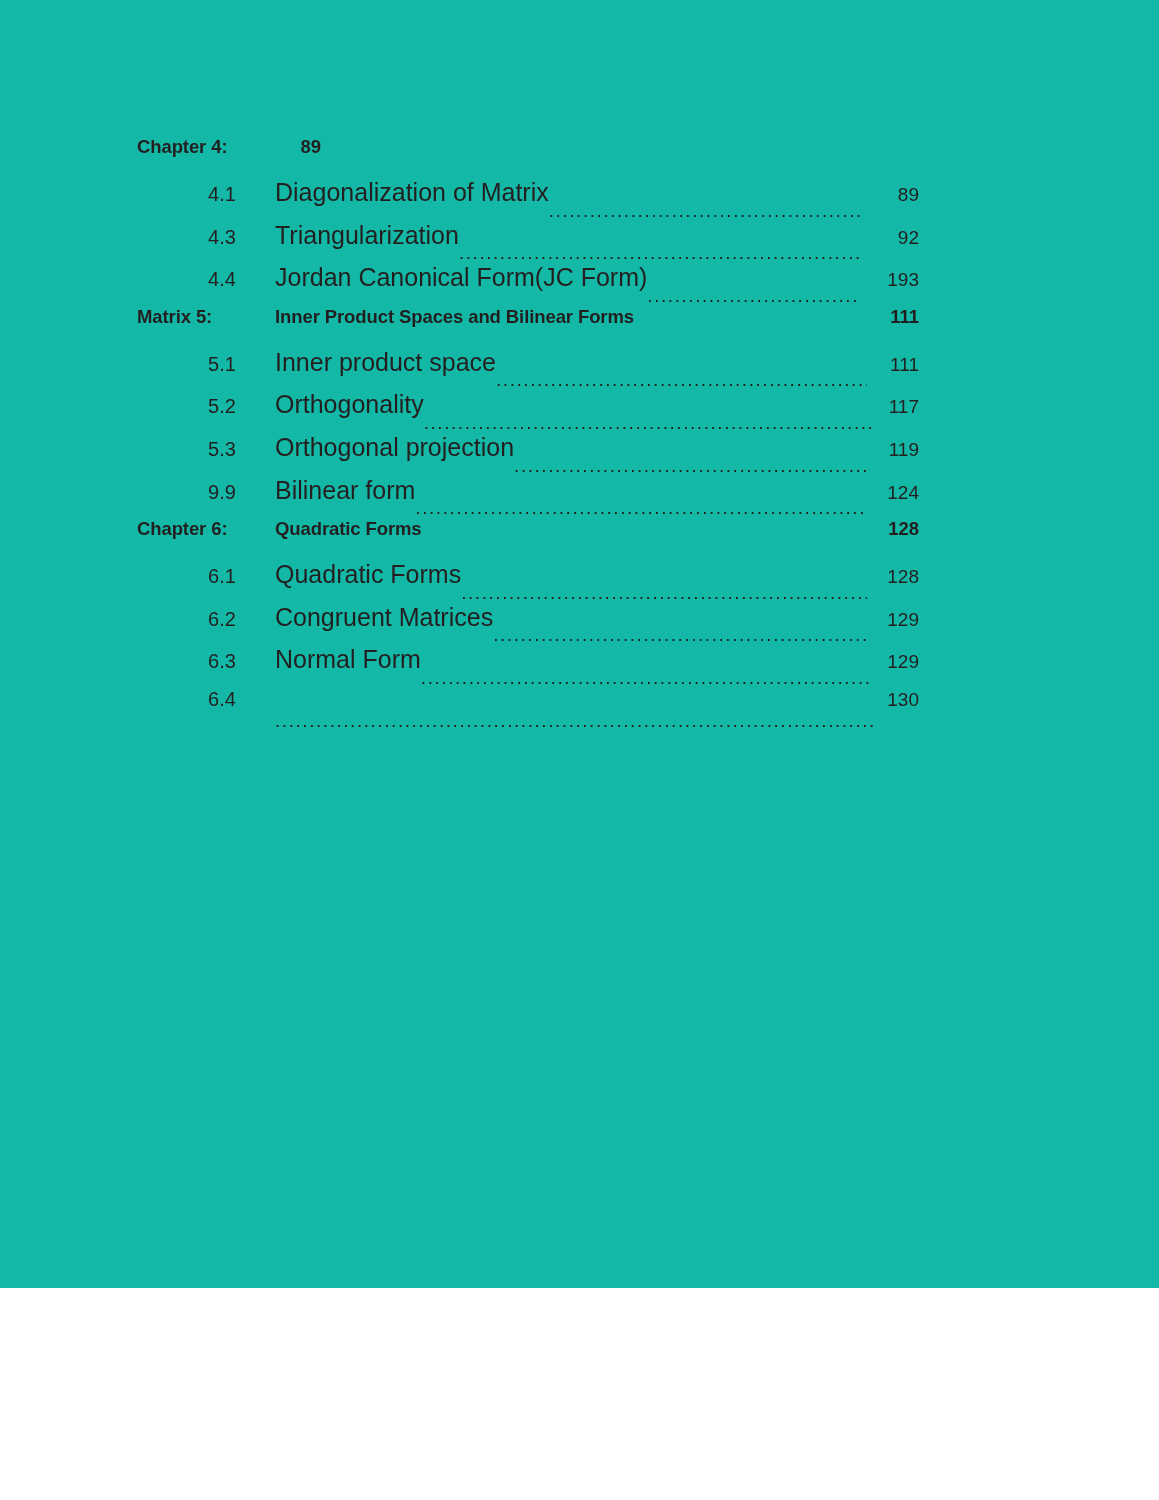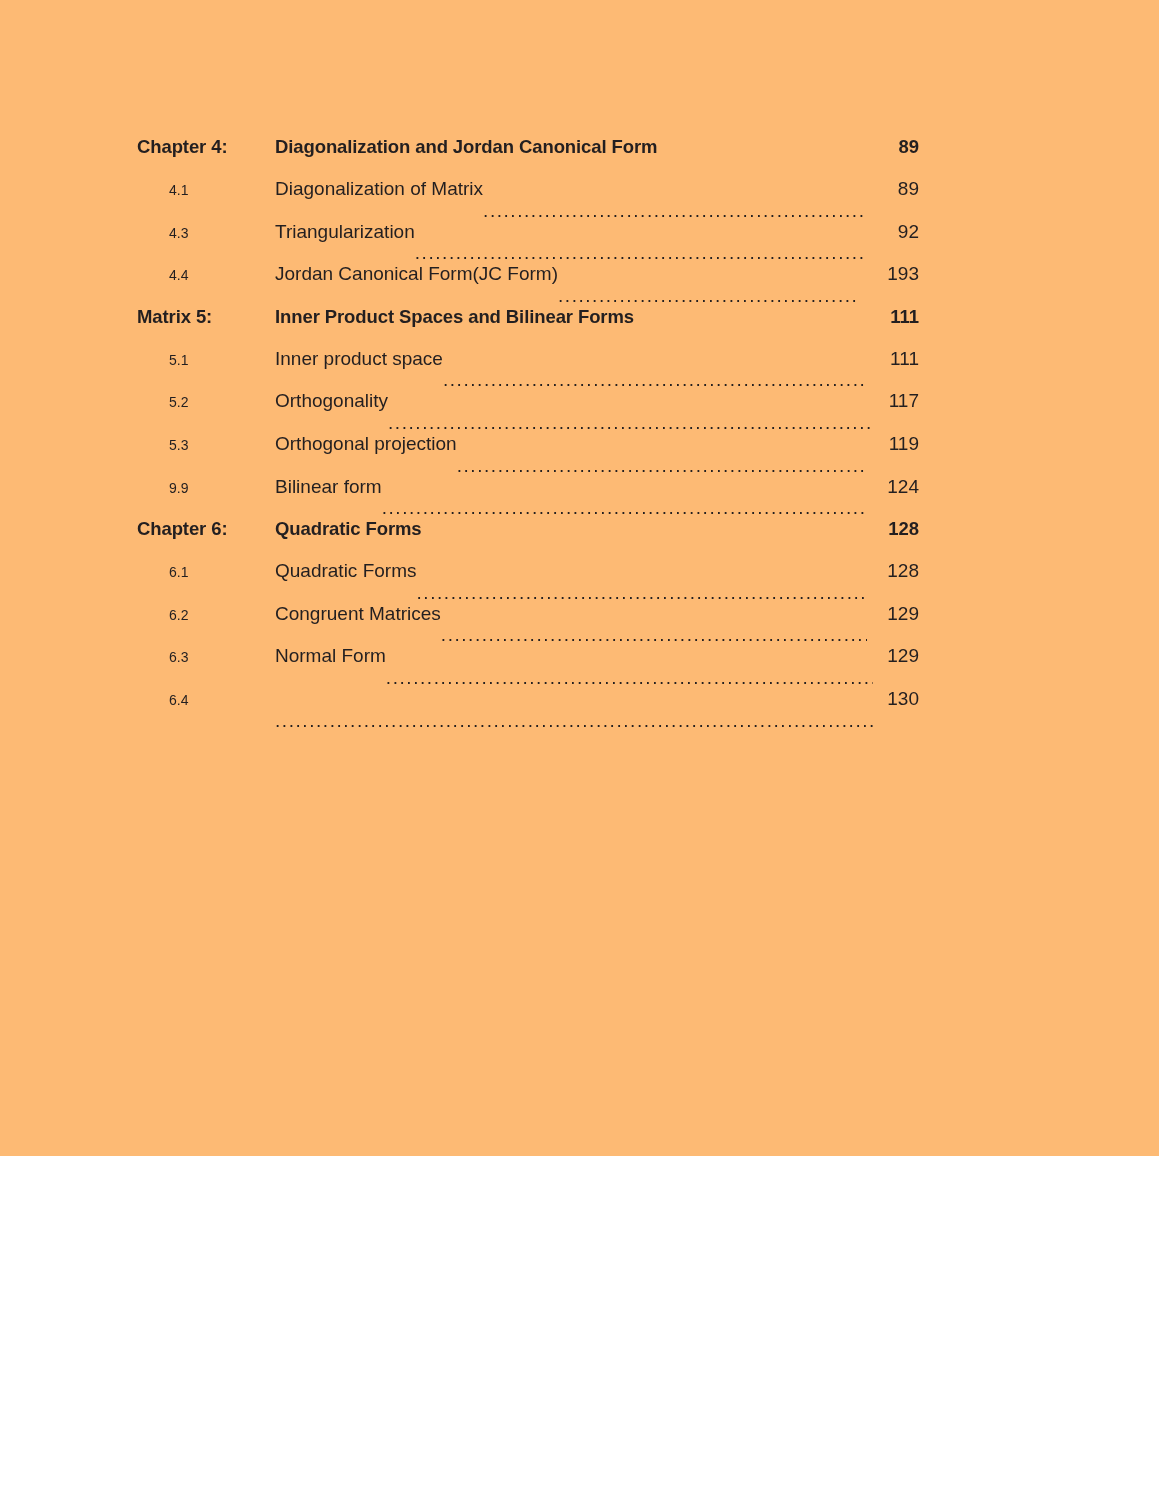--- a/index.html
+++ b/index.html
@@ -11,22 +11,22 @@
     width: 1159px;
     height: 1500px;
     font-family: "Liberation Sans", sans-serif;
     color: #231f20;
     -webkit-font-smoothing: antialiased;
   }
 
   #toc-page {
     position: relative;
     width: 1159px;
-    height: 1156px;
-    background: #fdba74;
+    height: 1288px;
+    background: #14b8a6;
     overflow: hidden;
   }
 
   #toc-list {
     position: absolute;
     left: 137px;
     top: 136px;
     width: 782px;
   }
 
@@ -67,29 +67,29 @@
     white-space: nowrap;
   }
 
   
   .row-section {
     height: 42.6px;
   }
   .row-section .col-num {
     width: 138px;
     flex: 0 0 138px;
-    font-size: 14px;
-    text-align: left;
+    font-size: 20px;
+    text-align: center;
     padding-left: 32px;
     box-sizing: border-box;
     white-space: nowrap;
   }
   .row-section .col-title {
     flex: 0 1 auto;
-    font-size: 19px;
+    font-size: 25px;
     white-space: nowrap;
   }
   .row-section .leader {
     flex: 1 1 auto;
     position: relative;
     overflow: hidden;
     height: 19px;
     margin: 0 0 0 0;
     align-self: flex-end;
   }
@@ -116,21 +116,20 @@
   .gap-2 { padding-left: 10px; }
   .gap-3 { padding-left: 14px; }
 </style>
 </head>
 <body>
 
 <div id="toc-page">
   <div id="toc-list">
       <div class="toc-row row-chapter">
         <span class="col-num">Chapter 4:</span>
-        <span class="col-title">Diagonalization and Jordan Canonical Form</span>
         <span class="col-page gap-0">89</span>
       </div>
       <div class="toc-row row-section">
         <span class="col-num">4.1</span>
         <span class="col-title">Diagonalization of Matrix</span>
         <span class="leader"></span>
         <span class="col-page gap-2">89</span>
       </div>
       <div class="toc-row row-section">
         <span class="col-num">4.3</span>

